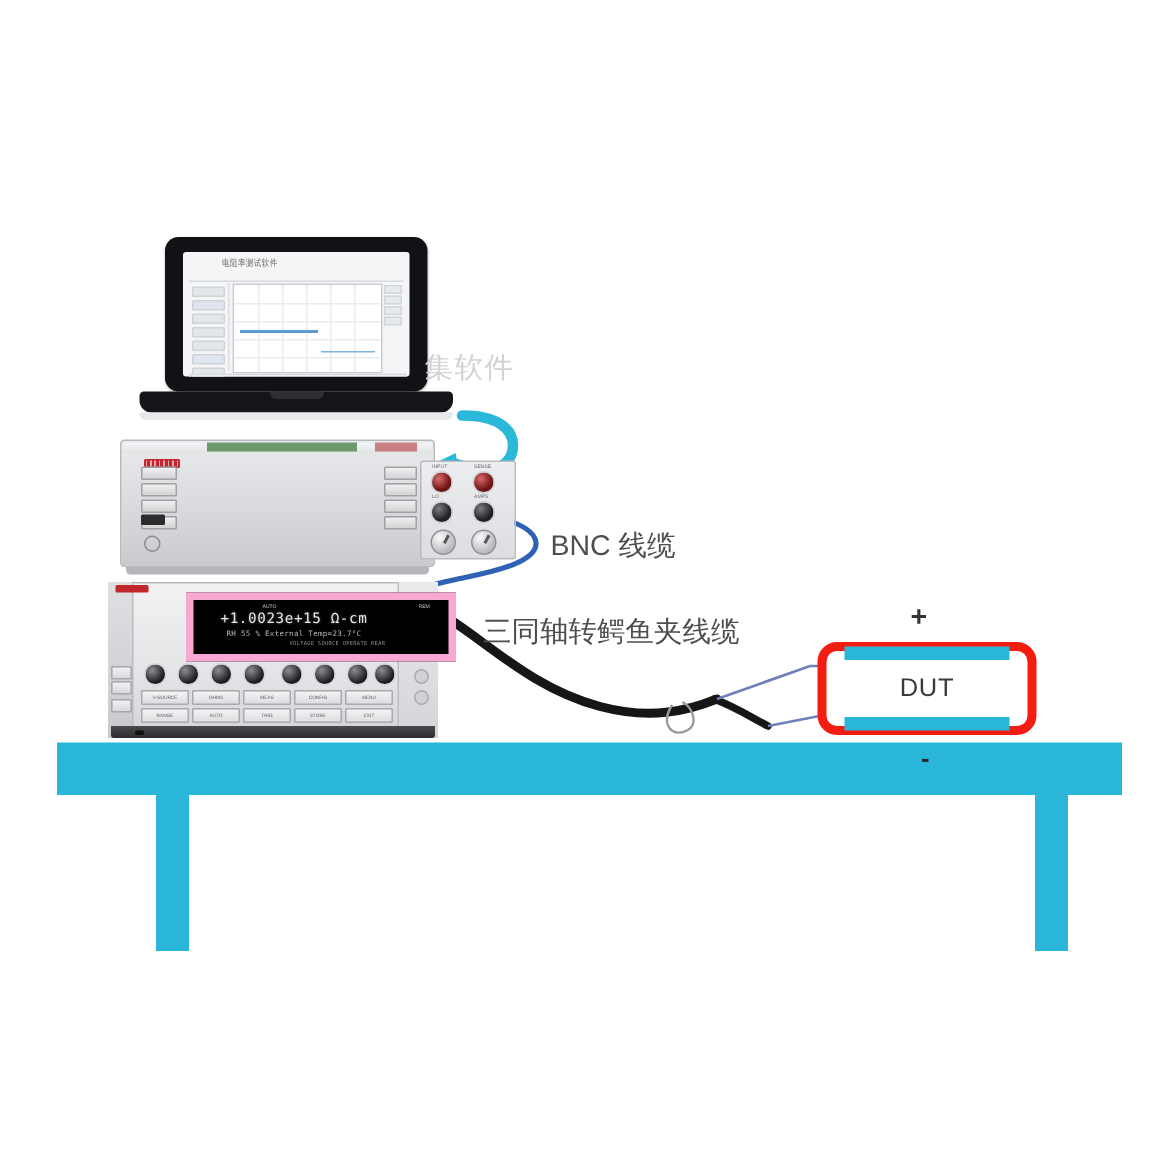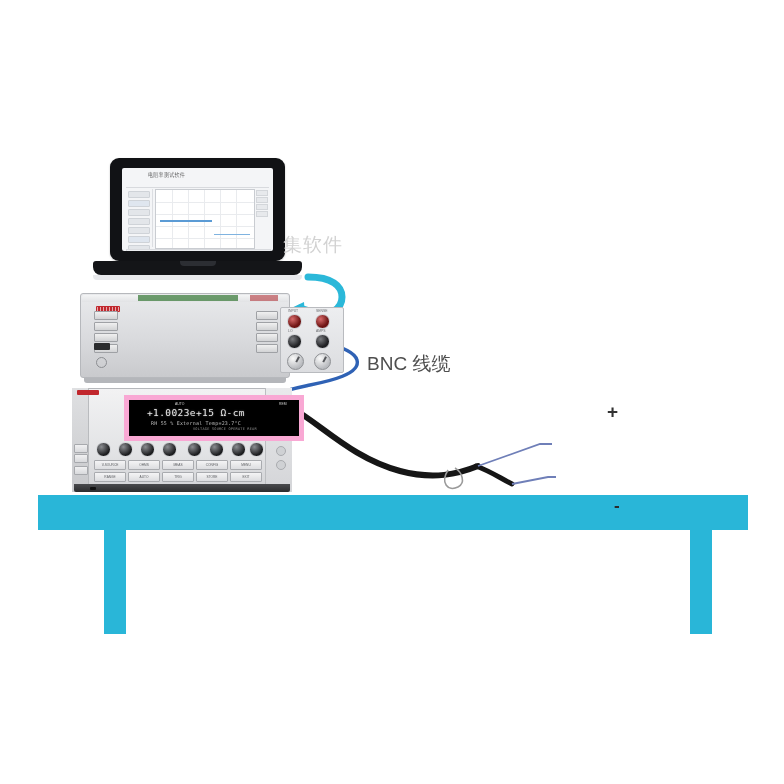--- a/index.html
+++ b/index.html
@@ -273,19 +273,26 @@
     <div class="el-lbtn" style="top:66px"></div>
     <div class="el-lbtn" style="top:78px"></div>
 
     <div class="el-base"></div>
   </div>
 
   <div class="abs bench-top"></div>
   <div class="abs bench-leg" id="leg-left"></div>
   <div class="abs bench-leg" id="leg-right"></div>
 
+  <div class="abs" id="dut">
+    <div class="dut-box"></div>
+    <div class="dut-plate top"></div>
+    <div class="dut-plate bot"></div>
+    <div class="dut-label">DUT</div>
+  </div>
   <div class="abs pol" id="pol-plus">+</div>
   <div class="abs pol" id="pol-minus">-</div>
 
   <div class="abs lbl" id="lbl-host-sub">集软件</div>
   <div class="abs lbl" id="lbl-bnc">BNC 线缆</div>
+  <div class="abs lbl" id="lbl-triax">三同轴转鳄鱼夹线缆</div>
 
 </div>
 
 </body></html>

